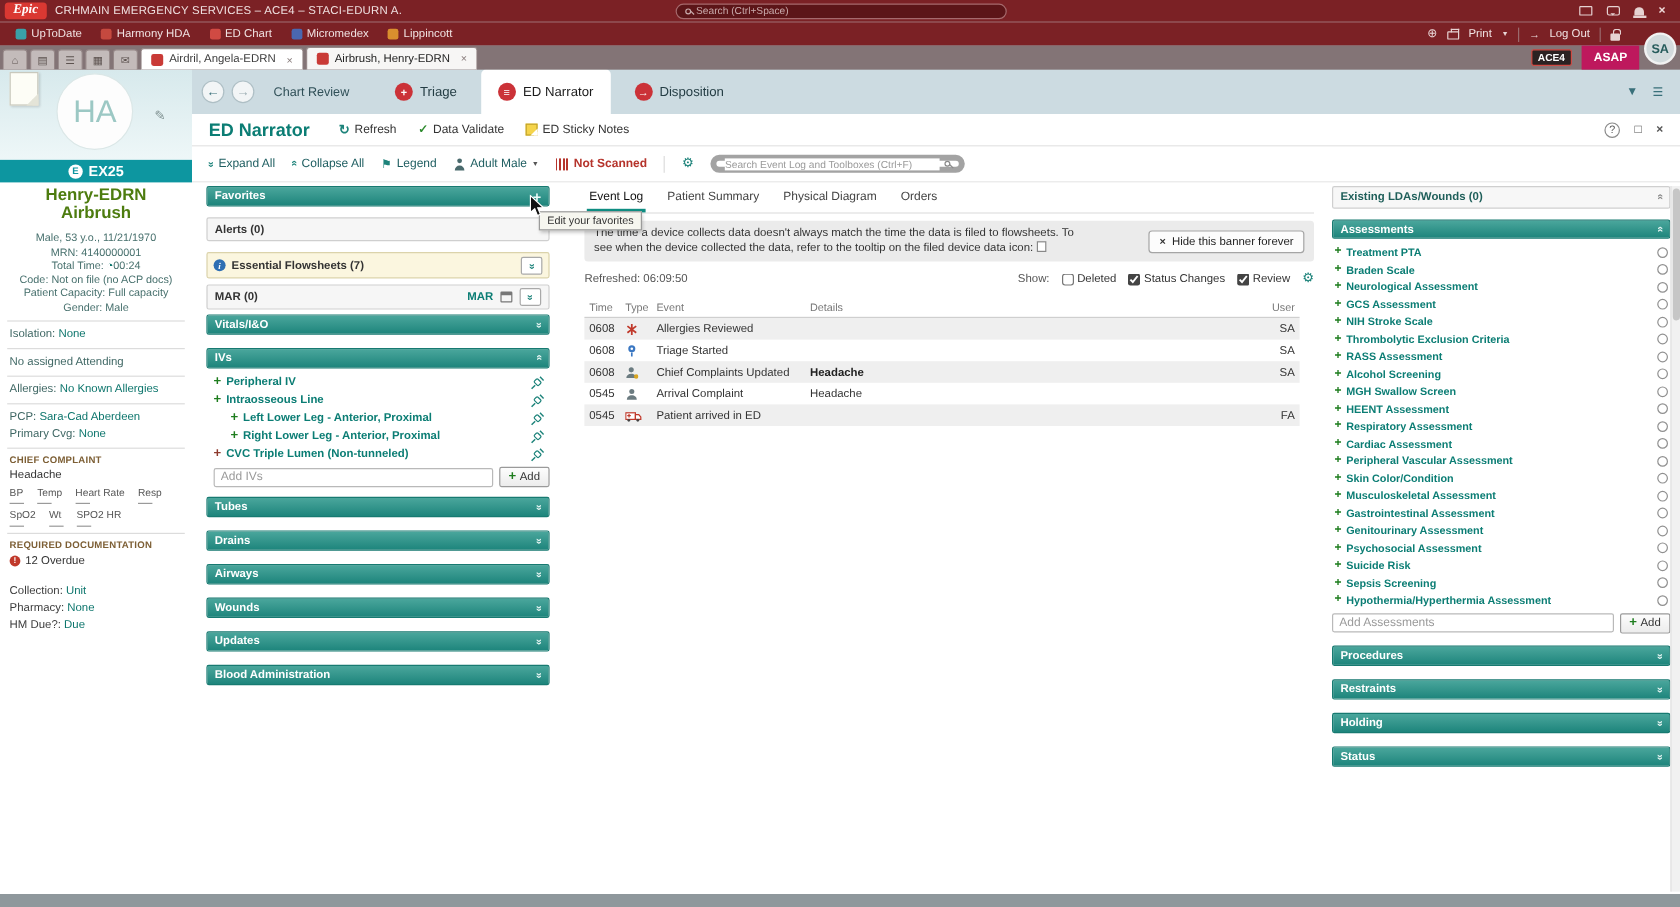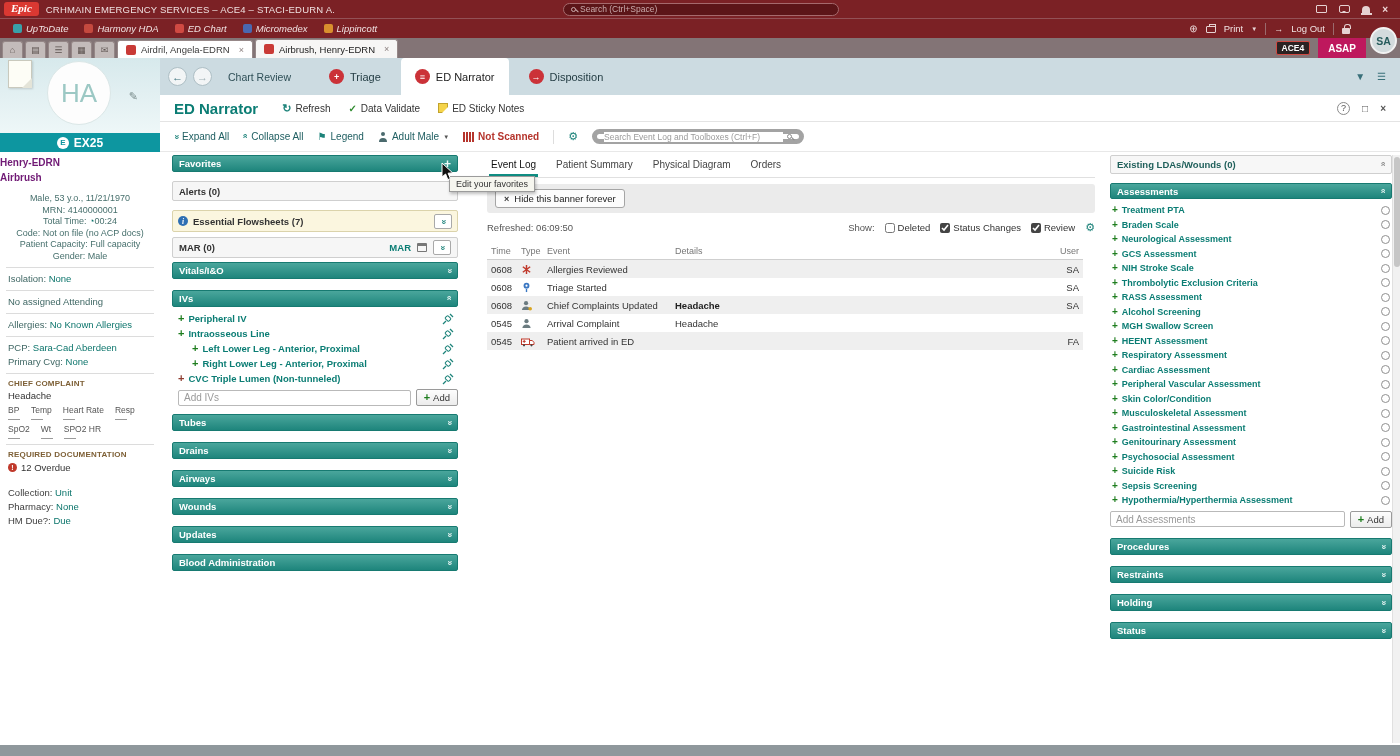--- a/index.html
+++ b/index.html
@@ -20,21 +20,21 @@
 .tb-icons { margin-left:auto; display:flex; align-items:center; gap:12px; padding-right:8px; }
 .ic-rect { width:11px; height:8px; border:1px solid #e6d2d2; border-radius:1px; }
 .ic-chat { width:11px; height:8px; border:1px solid #e6d2d2; border-radius:2px; position:relative; }
 .ic-chat::after { content:""; position:absolute; left:2px; bottom:-3px; border:2.5px solid transparent; border-top-color:#e6d2d2; }
 .ic-bell { width:8px; height:7px; background:#e6d2d2; border-radius:4px 4px 0 0; position:relative; }
 .ic-bell::after { content:""; position:absolute; left:-1.5px; bottom:-2px; width:11px; height:1.5px; background:#e6d2d2; }
 .tb-x { color:#f0dada; font-size:10px; font-weight:bold; }
 
 
 .appbar { position:absolute; left:0; top:18px; width:1400px; height:20px; background:#7b2125; border-top:1px solid #935156; display:flex; align-items:center; padding:0 6px; gap:2px; color:#f0e2e2; z-index:10; }
-.app-btn { display:flex; align-items:center; gap:4px; font-size:9.5px; padding:2px 7px;font-style:italic; }
+.app-btn { display:flex; align-items:center; gap:4px; font-size:9.5px; padding:2px 7px; }
 .app-ic { width:9px; height:9px; border-radius:2px; flex:none; }
 .appbar-right { margin-left:auto; display:flex; align-items:center; gap:8px; font-size:9.5px; padding-right:44px; }
 .v-sep { width:1px; height:12px; background:#9a6a6d; }
 .ic-globe { color:#e8d6d6; font-size:10px; line-height:1; }
 .ic-printer { width:10px; height:7px; border:1px solid #e6d2d2; border-radius:1px; position:relative; margin-top:2px; }
 .ic-printer::before { content:""; position:absolute; left:2px; top:-3px; width:5px; height:2px; border:1px solid #e6d2d2; border-bottom:none; }
 .caret { font-size:6px; color:#e8d6d6; }
 .ic-exit { color:#e8d6d6; font-size:9px; }
 .ic-lock { width:8px; height:6px; background:#e6d2d2; border-radius:1px; position:relative; margin-top:4px; }
 .ic-lock::before { content:""; position:absolute; top:-4px; left:1.5px; width:5px; height:4px; border:1.2px solid #e6d2d2; border-bottom:none; border-radius:3px 3px 0 0; }
@@ -53,21 +53,21 @@
 
 
 .sidebar { position:absolute; left:0; top:58px; width:160px; height:687px; background:#fff; z-index:5; overflow:hidden; }
 .sb-top { height:75px; background:linear-gradient(180deg,#d7e9ec,#eef7f8); position:relative; }
 .avatar { position:absolute; left:47px; top:3px; width:64px; height:64px; border-radius:50%; background:#fdfdfd; border:1px solid #dbe7e7; color:#9cc8c4; font-size:26px; display:flex; align-items:center; justify-content:center; }
 .note-ic { position:absolute; left:8px; top:2px; width:24px; height:28px; background:#fdfdf6; border:1px solid #c9c9bd; box-shadow:1px 1px 2px rgba(0,0,0,.15); }
 .note-ic::after { content:""; position:absolute; right:-1px; bottom:-1px; border:5px solid; border-color:transparent #e4e4d8 #e4e4d8 transparent; }
 .edit-ic { position:absolute; right:22px; top:32px; color:#7b8d8d; font-size:11px; }
 .room-band { height:19px; background:#0d96a0; color:#fff; display:flex; align-items:center; justify-content:center; gap:5px; font-weight:bold; font-size:12px; }
 .room-logo { width:12px; height:12px; background:#fff; border-radius:50%; color:#0d96a0; font-size:8px; font-weight:bold; display:flex; align-items:center; justify-content:center; }
-.sb-name { color:#701a75; font-weight:bold; font-size:10px; line-height:15px; margin-top:3px; }
+.sb-name { text-align:center; color:#4d7c0f; font-weight:bold; font-size:14px; line-height:15px; margin-top:3px; }
 .sb-center { text-align:center; font-size:9px; color:#47706d; line-height:11.5px; margin-top:8px; }
 .sdiv { height:1px; background:#dcdcdc; margin:5px 6px; }
 .sb-line { font-size:9.5px; padding:0 8px; line-height:12px; margin:2px 0; color:#3f6764; }
 .sb-line .val { color:#0c756c; }
 .sb-label-sm { font-size:8px; font-weight:bold; color:#7d5f35; padding:0 8px; letter-spacing:.2px; margin-top:2px; }
 .cc-val { font-size:9.5px; color:#333; padding:0 8px; margin:2px 0 4px; }
 .vitals { display:flex; padding:0 8px; gap:11px; font-size:8.5px; color:#555; margin:3px 0 4px; }
 .vcell { display:flex; flex-direction:column; gap:4px; }
 .vline { height:1px; background:#9a9a9a; width:12px; }
 .overdue { display:flex; align-items:center; gap:4px; padding:0 8px; font-size:9.5px; color:#333; margin:3px 0 14px; }
@@ -575,20 +575,24 @@
   </div>
 
   <div class="center">
     <div class="elog-tabs">
       <span class="elog-tab active">Event Log</span>
       <span class="elog-tab">Patient Summary</span>
       <span class="elog-tab">Physical Diagram</span>
       <span class="elog-tab">Orders</span>
     </div>
     <div class="banner">
+      <div class="banner-text">
+        <div>The time a device collects data doesn't always match the time the data is filed to flowsheets. To</div>
+        <div><span>see when the device collected the data, refer to the tooltip on the filed device data icon:</span><span class="note-mini"></span></div>
+      </div>
       <div class="dismiss-btn">
         <span class="dismiss-x">×</span>
         <span>Hide this banner forever</span>
       </div>
     </div>
     <div class="status-row">
       <span>Refreshed: 06:09:50</span>
       <div class="show-group">
         <span style="color:#555">Show:</span>
         <label class="cb">

